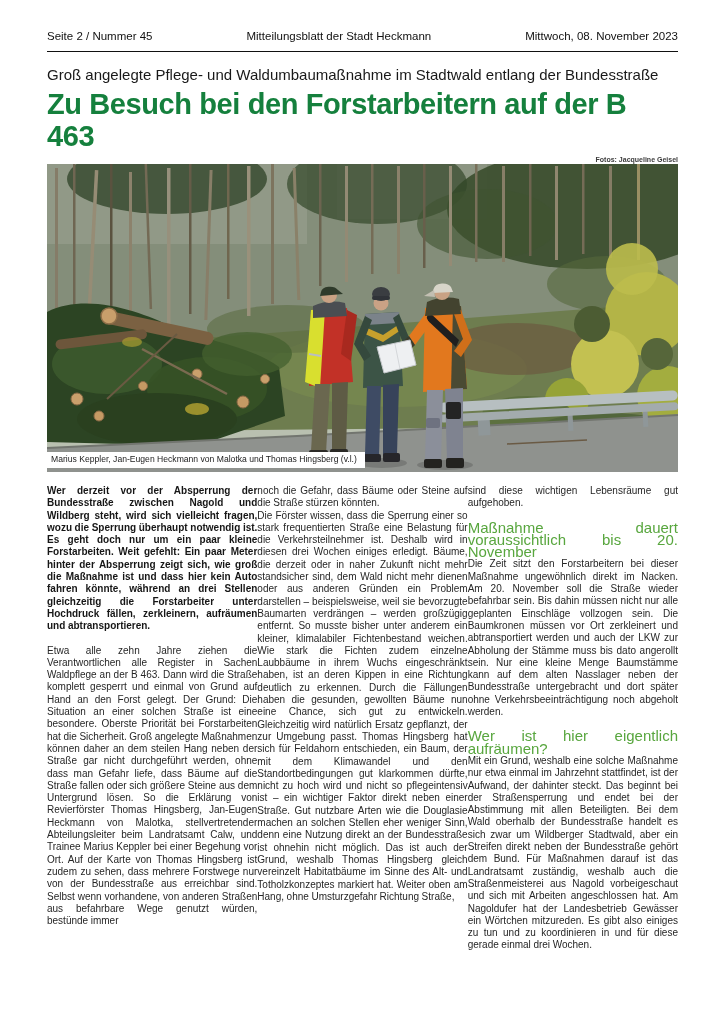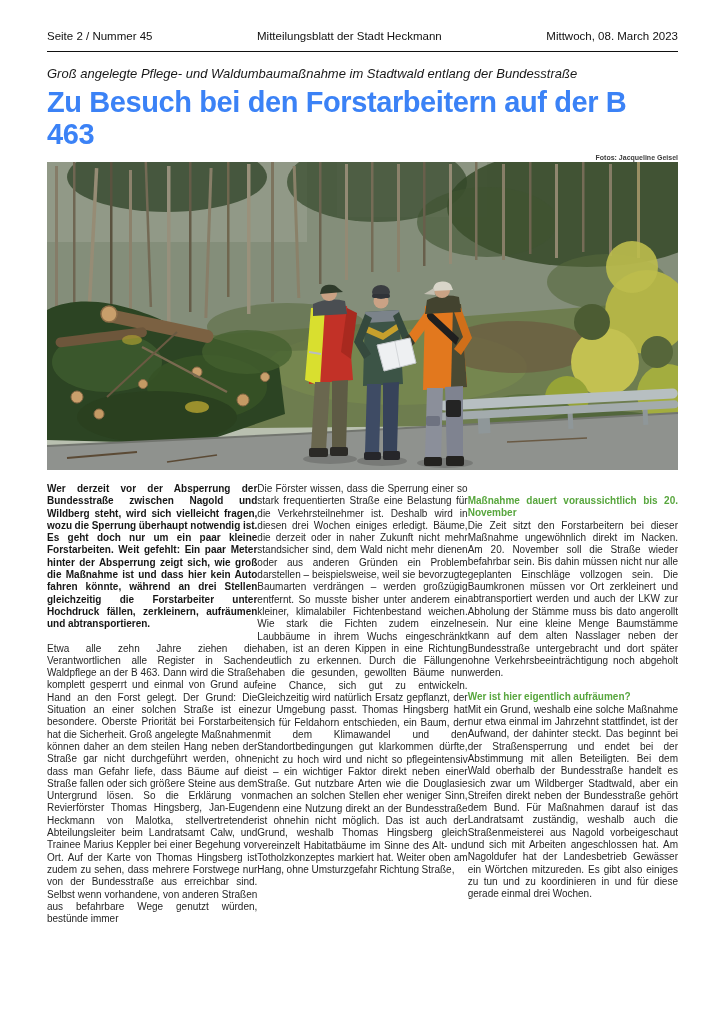--- a/index.html
+++ b/index.html
@@ -6,50 +6,50 @@
   .page {
     position:relative; width:721px; height:1024px; background:#ffffff;
     margin:0 auto; box-sizing:border-box; padding:30px 43px 0 47px;
     font-family:"Liberation Sans", sans-serif; color:#1e1e1e; overflow:hidden;
   }
   .masthead {
     display:flex; justify-content:space-between; align-items:flex-end;
     font-size:11.5px; color:#111; padding-bottom:9px; border-bottom:1.6px solid #111;
   }
   .masthead span { white-space:nowrap; }
-  .kicker { margin-top:14px; font-size:13px; color:#191919;font-style:italic; }
+  .kicker { margin-top:14px; font-size:15px; color:#191919; }
   .headline {
     margin:5px 0 0 0; font-size:29px; line-height:32px; font-weight:bold;
-    letter-spacing:-0.4px; color:#3b82f6;
+    letter-spacing:-0.4px; color:#15803d;
   }
   .credit { text-align:right; font-size:7px; font-weight:bold; color:#3c3c3c; margin-top:4px; }
   .photo { position:relative; width:631px; height:308px; margin:1px 0 0 0; }
   .photo svg { display:block; }
   .caption {
     position:absolute; left:0; bottom:4px; background:#ffffff; color:#222;
     font-size:8.6px; line-height:11px; padding:2px 8px 3px 4px;
   }
   .columns { display:flex; margin-top:13px; }
   .col {
     flex:1; min-width:0; font-size:10px; line-height:12.3px; text-align:justify;
     color:#262626; hyphens:auto; -webkit-hyphens:auto; word-spacing:-0.2px;
   }
   .col p { margin:0; }
   p.lead { font-weight:bold; color:#161616; margin-bottom:12px; }
-  .subhead { margin:12px 0 0 0; font-size:10px; line-height:12.3px; font-weight:bold; color:#58a63e; }
+  .subhead { margin:12px 0 0 0; font-size:15px; line-height:12.3px; font-weight:normal; color:#58a63e; }
 </style>
 </head>
 <body>
 
 <div class="page">
 
   <header class="masthead">
     <span>Seite 2 / Nummer 45</span>
     <span>Mitteilungsblatt der Stadt Heckmann</span>
-    <span>Mittwoch, 08. March 2023</span>
+    <span>Mittwoch, 08. November 2023</span>
   </header>
 
   <div class="kicker">Groß angelegte Pflege- und Waldumbaumaßnahme im Stadtwald entlang der Bundesstraße</div>
   <h1 class="headline">Zu Besuch bei den Forstarbeitern auf der B 463</h1>
   <div class="credit">Fotos: Jacqueline Geisel</div>
 
   <figure class="photo" style="margin:1px 0 0 0;">
     <svg width="631" height="308" viewBox="0 0 631 308">
 
       <rect x="0" y="0" width="631" height="308" fill="#b9c0b0"></rect>
@@ -194,31 +194,34 @@
         <path d="M387,124 a9,6 0 0 1 17,-1 l2,5 -21,1 Z" fill="#d8d5c9"></path>
         <path d="M387,126 L377,132 L388,133 Z" fill="#c2bfb2"></path>
         <path d="M380,226 L396,226 L394,298 L378,296 Z" fill="#8b8f9a"></path>
         <path d="M398,225 L416,224 L416,296 L400,297 Z" fill="#7f8390"></path>
         <rect x="399" y="238" width="15" height="17" rx="2" fill="#242424"></rect>
         <rect x="379" y="254" width="14" height="10" rx="2" fill="#6e7280"></rect>
         <rect x="377" y="295" width="18" height="9" rx="2" fill="#23221f"></rect>
         <rect x="399" y="294" width="18" height="10" rx="2" fill="#23221f"></rect>
       </g>
     </svg>
+    <figcaption class="caption">Marius Keppler, Jan-Eugen Heckmann von Malotka und Thomas Hingsberg (v.l.)</figcaption>
   </figure>
 
   <div class="columns">
     <div class="col">
       <p class="lead">Wer derzeit vor der Absperrung der Bundesstraße zwischen Nagold und Wildberg steht, wird sich vielleicht fragen, wozu die Sperrung überhaupt notwendig ist. Es geht doch nur um ein paar kleine Forstarbeiten. Weit gefehlt: Ein paar Meter hinter der Absperrung zeigt sich, wie groß die Maßnahme ist und dass hier kein Auto fahren könnte, während an drei Stellen gleichzeitig die Forstarbeiter unter Hochdruck fällen, zerkleinern, aufräumen und abtransportieren.</p>
       <p>Etwa alle zehn Jahre ziehen die Verantwortlichen alle Register in Sachen Waldpflege an der B 463. Dann wird die Straße komplett gesperrt und einmal von Grund auf Hand an den Forst gelegt. Der Grund: Die Situation an einer solchen Straße ist eine besondere. Oberste Priorität bei Forstarbeiten hat die Sicherheit. Groß angelegte Maßnahmen können daher an dem steilen Hang neben der Straße gar nicht durchgeführt werden, ohne dass man Gefahr liefe, dass Bäume auf die Straße fallen oder sich größere Steine aus dem Untergrund lösen. So die Erklärung von Revierförster Thomas Hingsberg, Jan-Eugen Heckmann von Malotka, stellvertretender Abteilungsleiter beim Landratsamt Calw, und Trainee Marius Keppler bei einer Begehung vor Ort. Auf der Karte von Thomas Hingsberg ist zudem zu sehen, dass mehrere Forstwege nur von der Bundesstraße aus erreichbar sind. Selbst wenn vorhandene, von anderen Straßen aus befahrbare Wege genutzt würden, bestünde immer</p>
     </div>
     <div class="col">
+      <p>noch die Gefahr, dass Bäume oder Steine auf die Straße stürzen könnten.</p>
       <p>Die Förster wissen, dass die Sperrung einer so stark frequentierten Straße eine Belastung für die Verkehrsteilnehmer ist. Deshalb wird in diesen drei Wochen einiges erledigt. Bäume, die derzeit oder in naher Zukunft nicht mehr standsicher sind, dem Wald nicht mehr dienen oder aus anderen Gründen ein Problem darstellen – beispielsweise, weil sie bevorzugte Baumarten verdrängen – werden großzügig entfernt. So musste bisher unter anderem ein kleiner, klimalabiler Fichtenbestand weichen. Wie stark die Fichten zudem einzelne Laubbäume in ihrem Wuchs eingeschränkt haben, ist an deren Kippen in eine Richtung deutlich zu erkennen. Durch die Fällungen haben die gesunden, gewollten Bäume nun eine Chance, sich gut zu entwickeln. Gleichzeitig wird natürlich Ersatz gepflanzt, der zur Umgebung passt. Thomas Hingsberg hat sich für Feldahorn entschieden, ein Baum, der mit dem Klimawandel und den Standortbedingungen gut klarkommen dürfte, nicht zu hoch wird und nicht so pflegeintensiv ist – ein wichtiger Faktor direkt neben einer Straße. Gut nutzbare Arten wie die Douglasie machen an solchen Stellen eher weniger Sinn, denn eine Nutzung direkt an der Bundesstraße ist ohnehin nicht möglich. Das ist auch der Grund, weshalb Thomas Hingsberg gleich vereinzelt Habitatbäume im Sinne des Alt- und Totholzkonzeptes markiert hat. Weiter oben am Hang, ohne Umsturzgefahr Richtung Straße,</p>
     </div>
     <div class="col">
+      <p>sind diese wichtigen Lebensräume gut aufgehoben.</p>
       <h3 class="subhead">Maßnahme dauert voraussichtlich bis 20. November</h3>
       <p>Die Zeit sitzt den Forstarbeitern bei dieser Maßnahme ungewöhnlich direkt im Nacken. Am 20. November soll die Straße wieder befahrbar sein. Bis dahin müssen nicht nur alle geplanten Einschläge vollzogen sein. Die Baumkronen müssen vor Ort zerkleinert und abtransportiert werden und auch der LKW zur Abholung der Stämme muss bis dato angerollt sein. Nur eine kleine Menge Baumstämme kann auf dem alten Nasslager neben der Bundesstraße untergebracht und dort später ohne Verkehrsbeeinträchtigung noch abgeholt werden.</p>
       <h3 class="subhead">Wer ist hier eigentlich aufräumen?</h3>
       <p>Mit ein Grund, weshalb eine solche Maßnahme nur etwa einmal im Jahrzehnt stattfindet, ist der Aufwand, der dahinter steckt. Das beginnt bei der Straßensperrung und endet bei der Abstimmung mit allen Beteiligten. Bei dem Wald oberhalb der Bundesstraße handelt es sich zwar um Wildberger Stadtwald, aber ein Streifen direkt neben der Bundesstraße gehört dem Bund. Für Maßnahmen darauf ist das Landratsamt zuständig, weshalb auch die Straßenmeisterei aus Nagold vorbeigeschaut und sich mit Arbeiten angeschlossen hat. Am Nagoldufer hat der Landesbetrieb Gewässer ein Wörtchen mitzureden. Es gibt also einiges zu tun und zu koordinieren in und für diese gerade einmal drei Wochen.</p>
     </div>
   </div>
 
 </div>
 
 </body></html>

